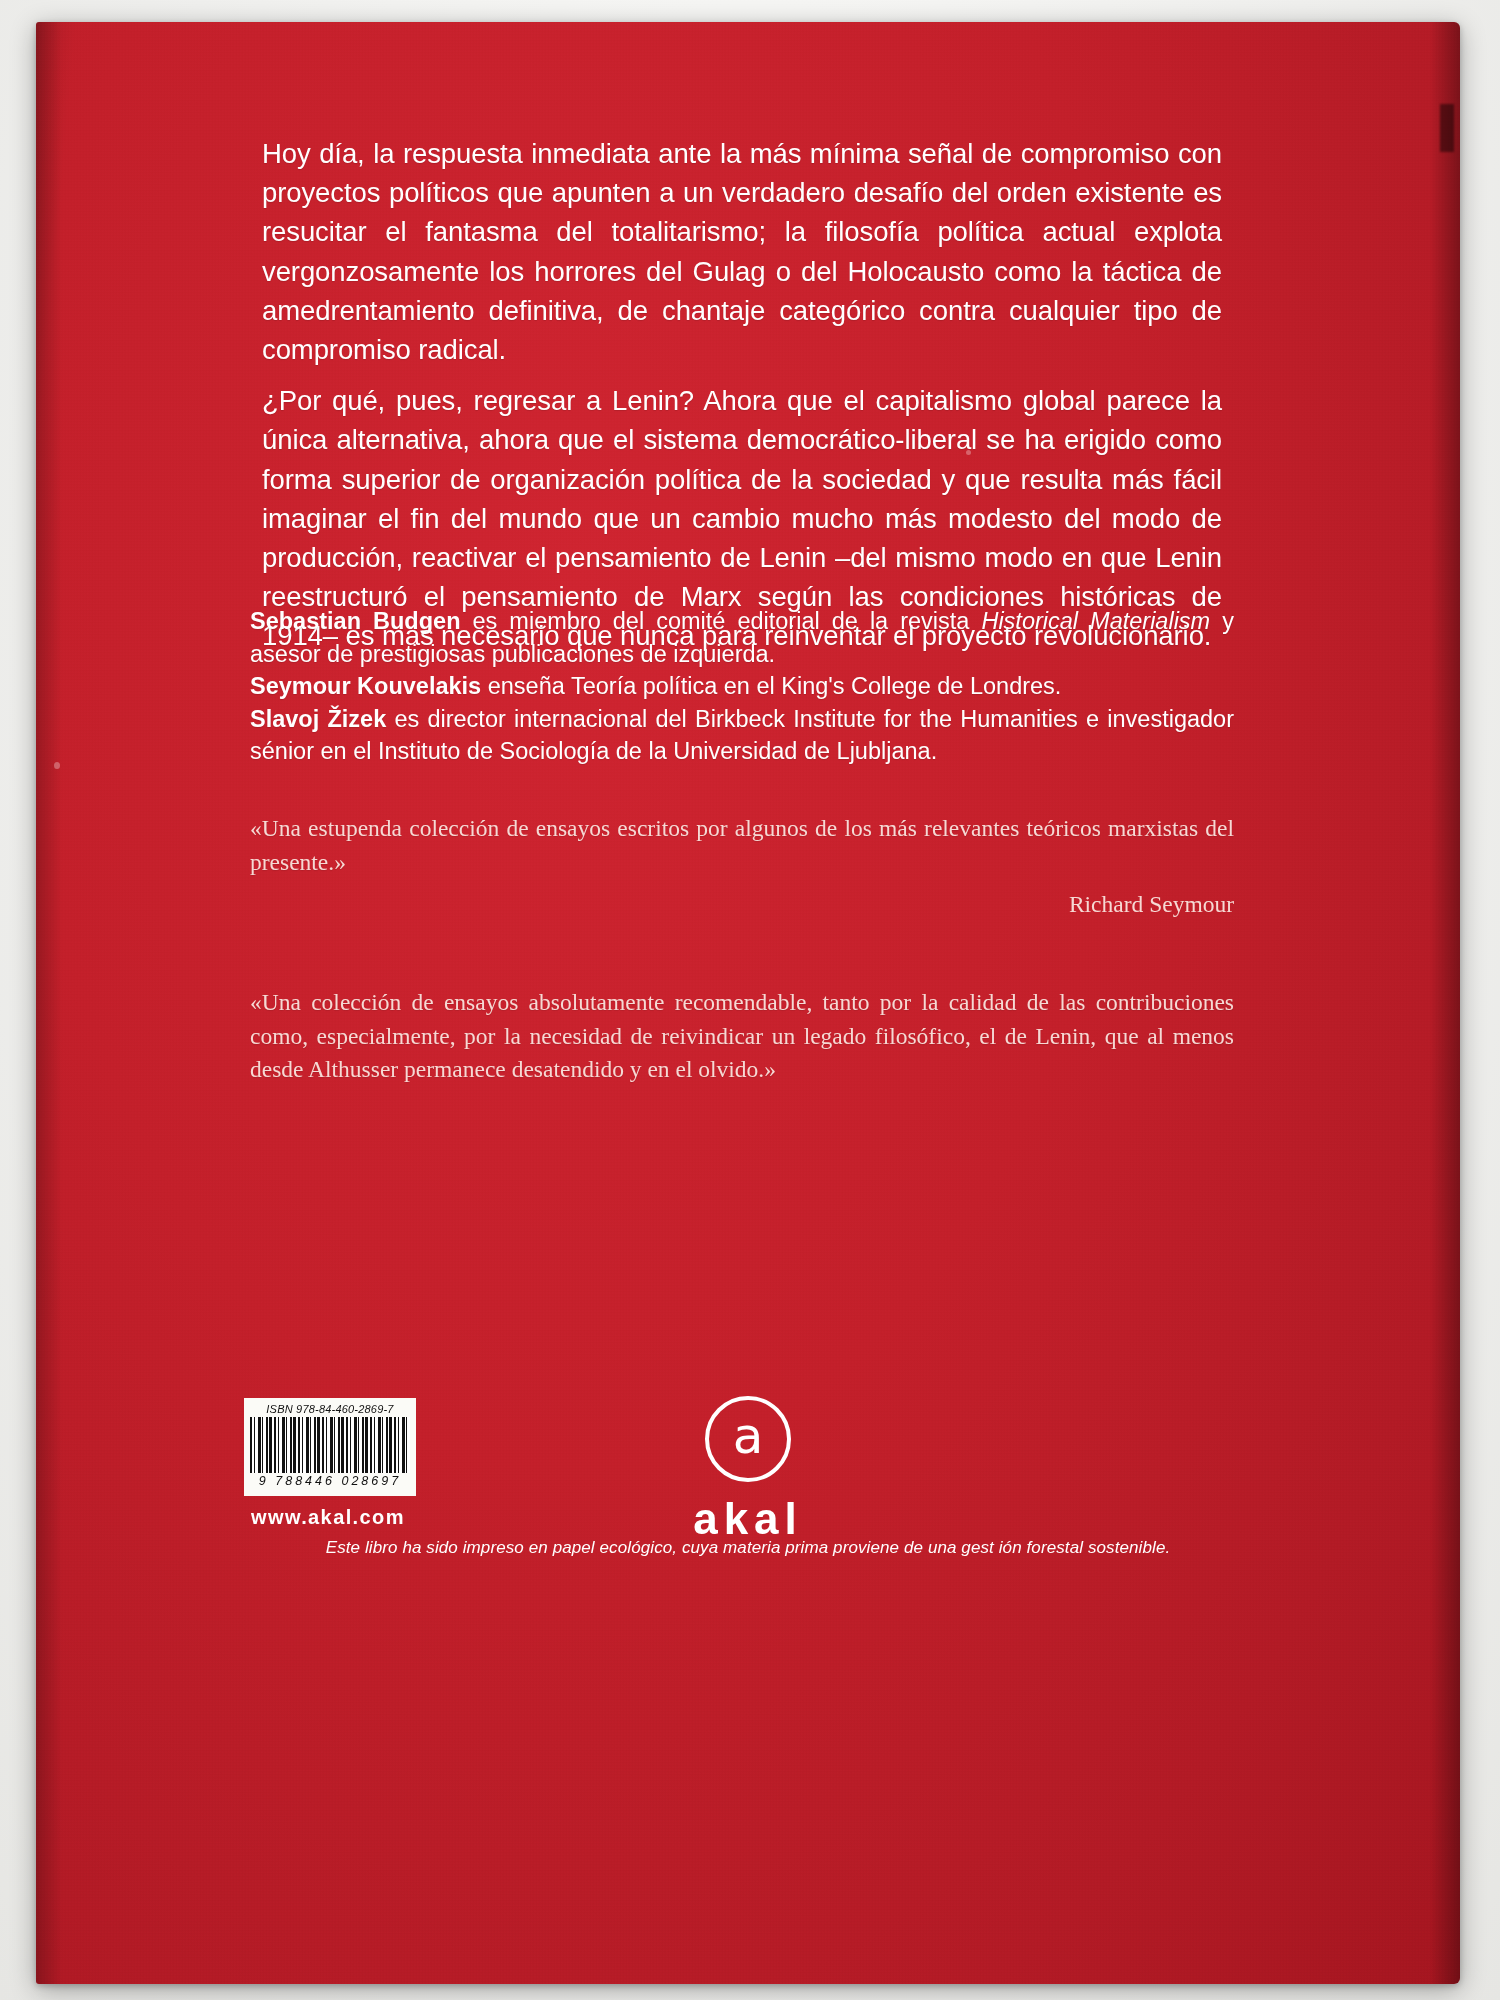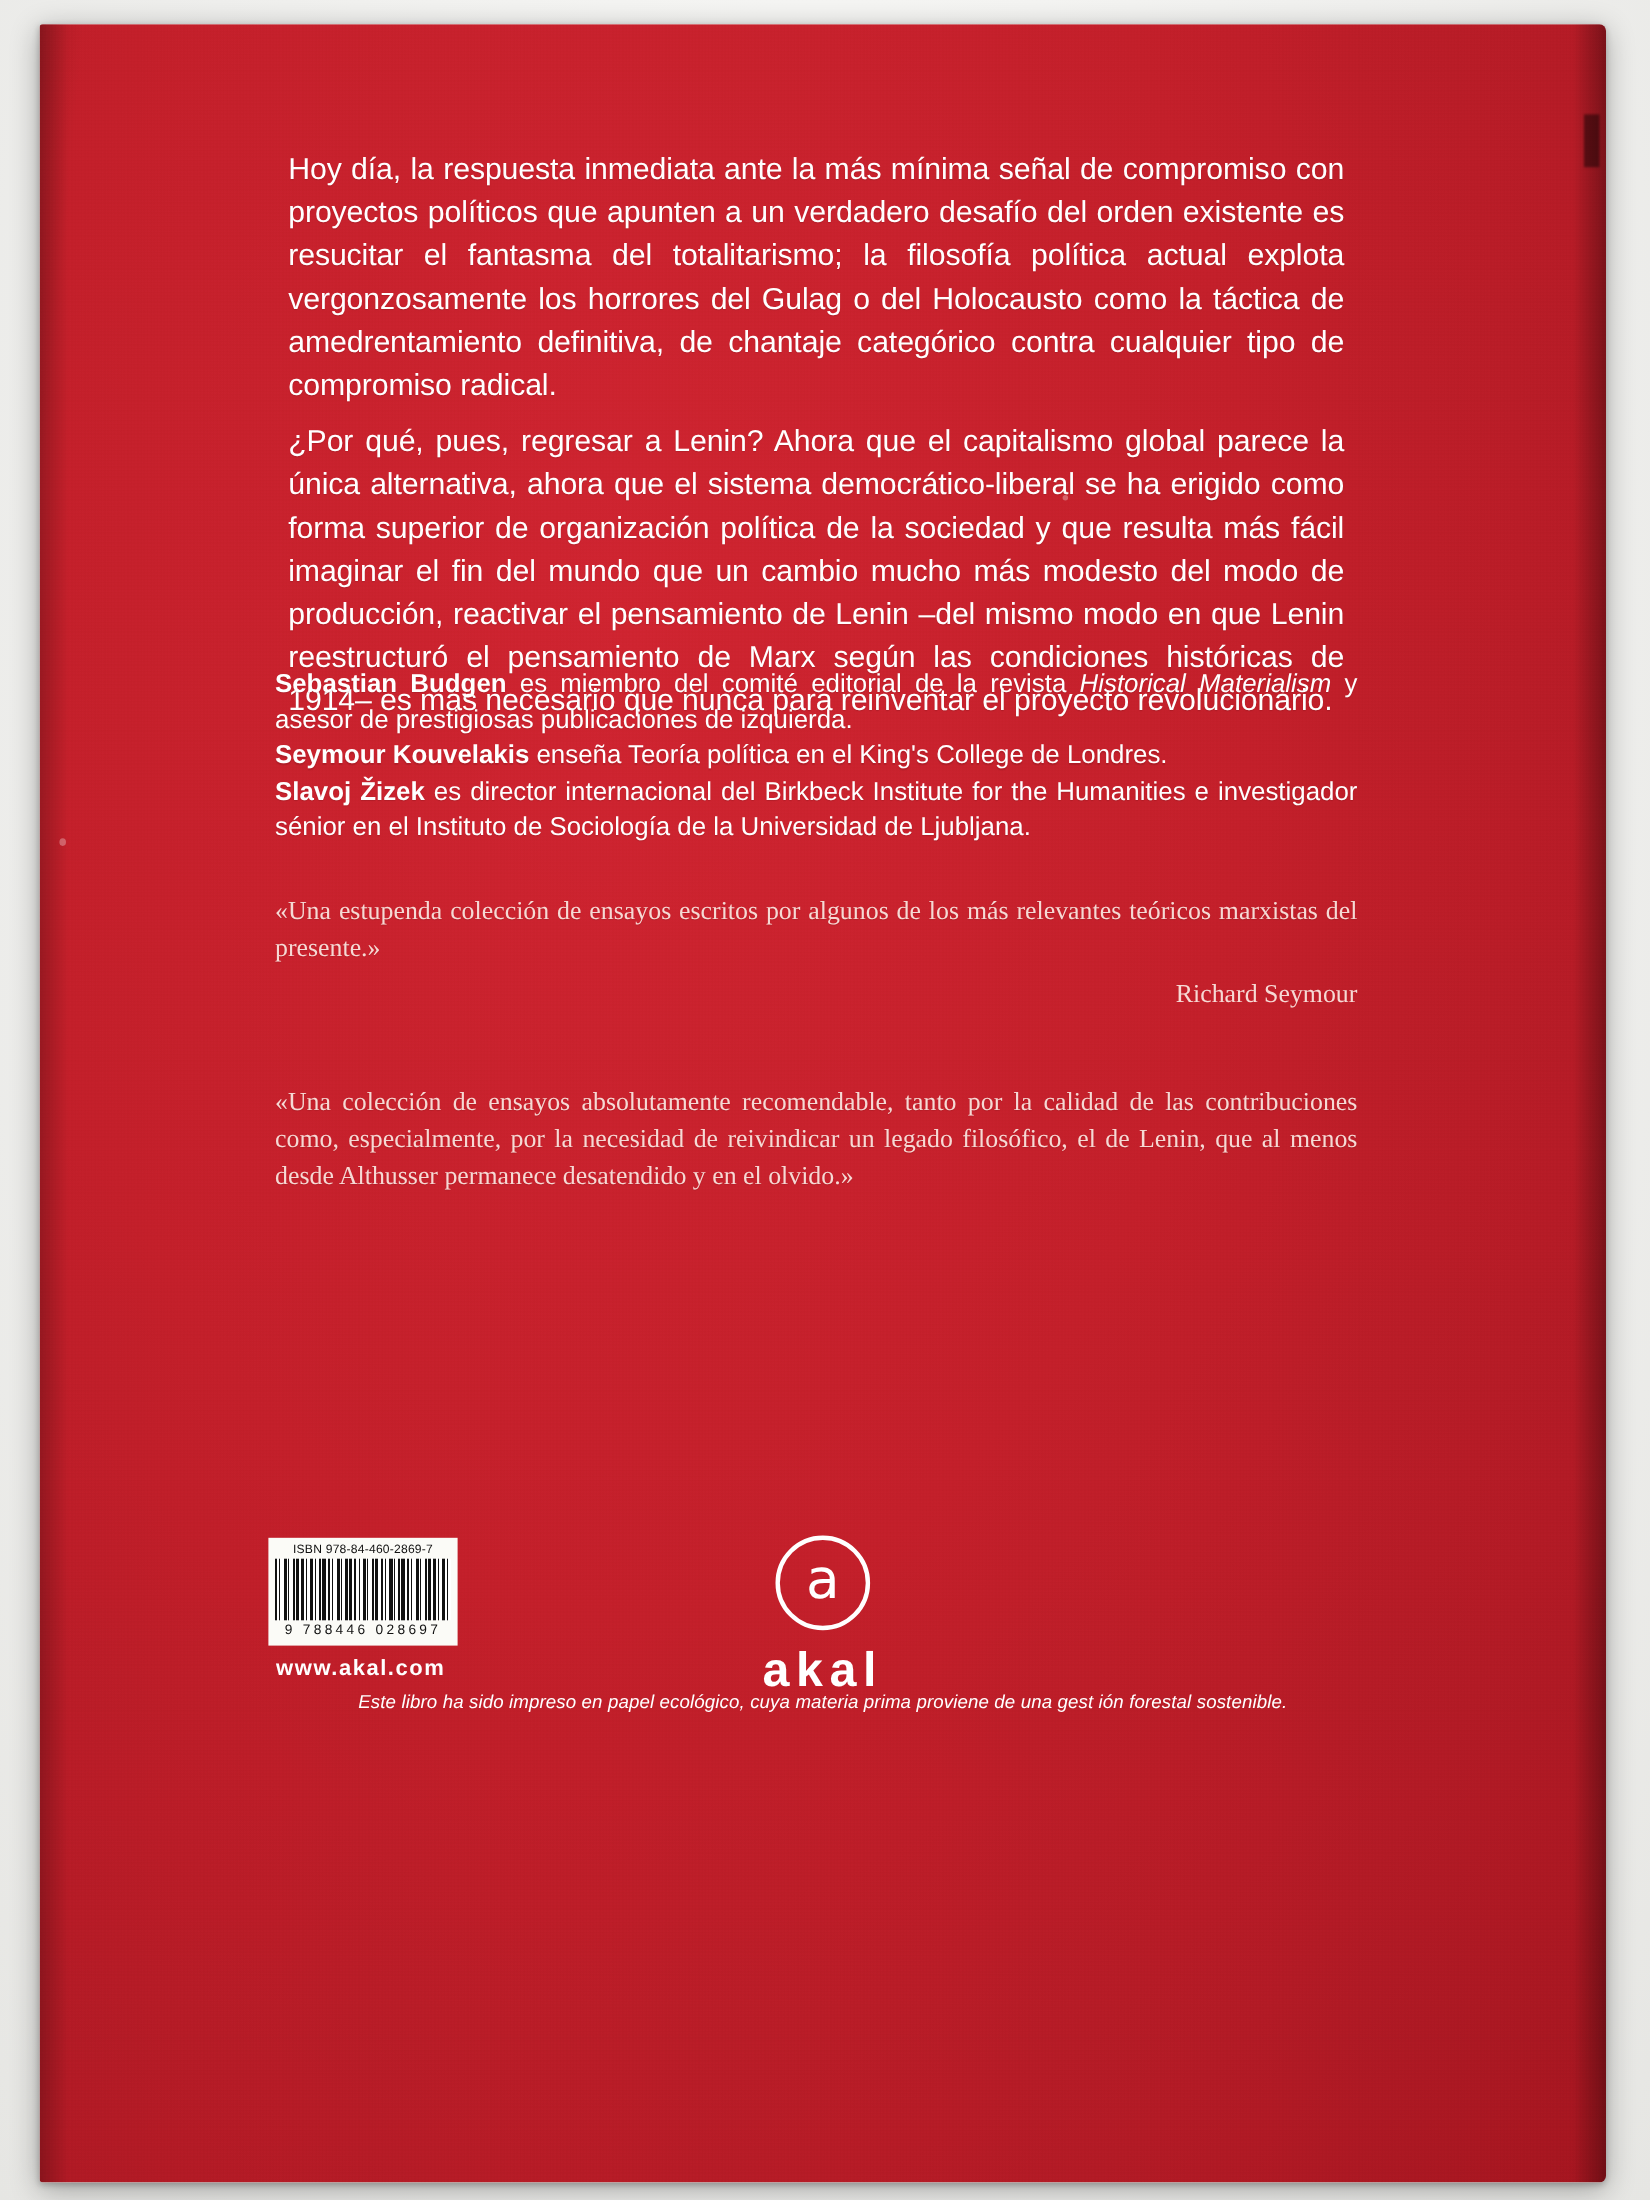--- a/index.html
+++ b/index.html
@@ -145,20 +145,21 @@
   
   #barcode-box {
     position: absolute;
     left: 208px;
     top: 1376px;
     width: 172px;
     height: 98px;
     background: #fbfbf7;
     padding: 5px 6px 4px 6px;
     box-sizing: border-box;
+    font-style: italic;
   }
   #isbn-text {
     font-size: 11px;
     color: #111;
     letter-spacing: 0.2px;
     text-align: center;
     font-family: "Liberation Sans", sans-serif;
     margin-bottom: 2px;
   }
   #barcode-bars {

